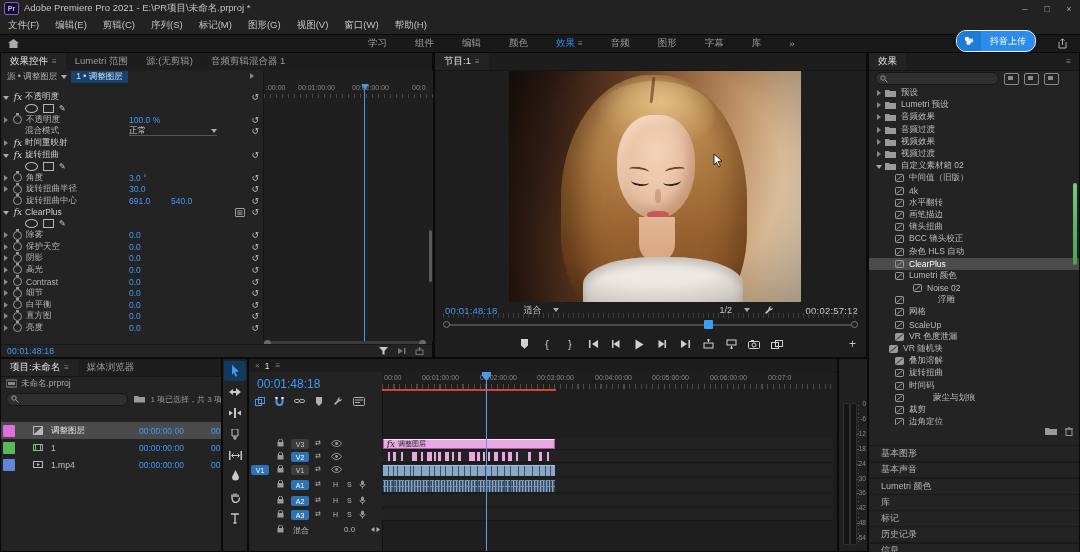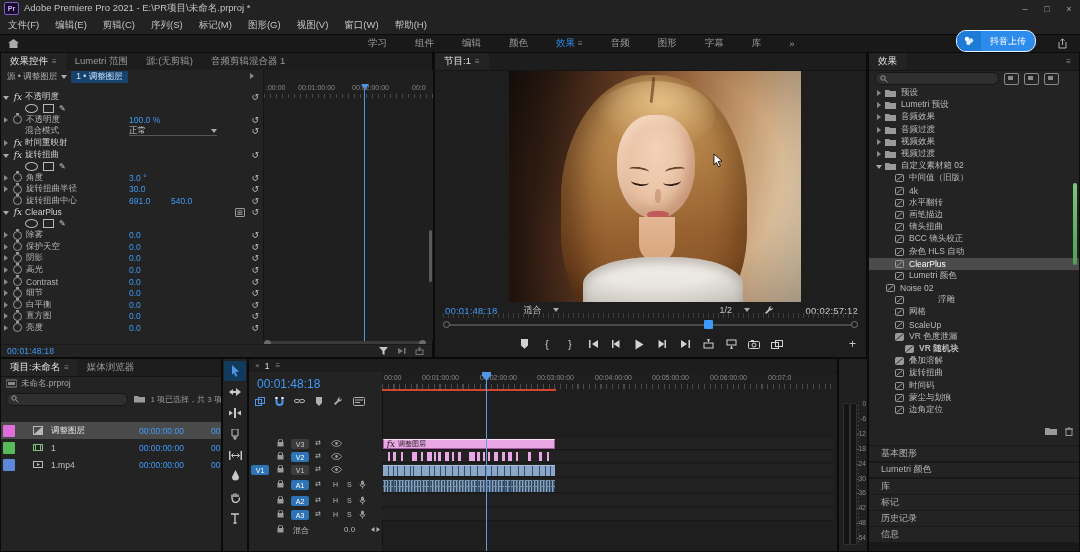--- a/index.html
+++ b/index.html
@@ -695,21 +695,21 @@
         </div>
         <div class="tree-row" style="padding-left: 26px;">
           <span class="ico" style="margin-right: 5px;">
             <svg width="9" height="8" viewBox="0 0 9 8">
               <rect x="0.5" y="0.5" width="8" height="7" rx="1" fill="none" stroke="#9a9a9a"></rect>
               <path d="M1.5 6.5L7.5 1.5" stroke="#9a9a9a"></path>
             </svg>
           </span>
           <span>Lumetri 颜色</span>
         </div>
-        <div class="tree-row" style="padding-left: 17px;">
+        <div class="tree-row" style="padding-left: 44px;">
           <span class="ico" style="margin-right: 5px;">
             <svg width="9" height="8" viewBox="0 0 9 8">
               <rect x="0.5" y="0.5" width="8" height="7" rx="1" fill="none" stroke="#9a9a9a"></rect>
               <path d="M1.5 6.5L7.5 1.5" stroke="#9a9a9a"></path>
             </svg>
           </span>
           <span>Noise 02</span>
         </div>
         <div class="tree-row" style="padding-left: 26px; gap: 29px;">
           <span class="ico" style="margin-right: 5px;">
@@ -740,21 +740,21 @@
         </div>
         <div class="tree-row" style="padding-left: 26px;">
           <span class="ico" style="margin-right: 5px;">
             <svg width="9" height="8" viewBox="0 0 9 8">
               <rect x="0.5" y="0.5" width="8" height="7" rx="1" fill="#9a9a9a" stroke="#9a9a9a"></rect>
               <path d="M1.5 6.5L7.5 1.5" stroke="#2a2a2a"></path>
             </svg>
           </span>
           <span>VR 色度泄漏</span>
         </div>
-        <div class="tree-row" style="padding-left: 36px; font-weight: bold;">
+        <div class="tree-row" style="padding-left: 20px;">
           <span class="ico" style="margin-right: 5px;">
             <svg width="9" height="8" viewBox="0 0 9 8">
               <rect x="0.5" y="0.5" width="8" height="7" rx="1" fill="#9a9a9a" stroke="#9a9a9a"></rect>
               <path d="M1.5 6.5L7.5 1.5" stroke="#2a2a2a"></path>
             </svg>
           </span>
           <span>VR 随机块</span>
         </div>
         <div class="tree-row" style="padding-left: 26px;">
           <span class="ico" style="margin-right: 5px;">
@@ -776,28 +776,37 @@
         </div>
         <div class="tree-row" style="padding-left: 26px;">
           <span class="ico" style="margin-right: 5px;">
             <svg width="9" height="8" viewBox="0 0 9 8">
               <rect x="0.5" y="0.5" width="8" height="7" rx="1" fill="none" stroke="#9a9a9a"></rect>
               <path d="M1.5 6.5L7.5 1.5" stroke="#9a9a9a"></path>
             </svg>
           </span>
           <span>时间码</span>
         </div>
-        <div class="tree-row" style="padding-left: 26px;">
+        <div class="tree-row" style="padding-left: 26px; gap: 24px;">
           <span class="ico" style="margin-right: 5px;">
             <svg width="9" height="8" viewBox="0 0 9 8">
               <rect x="0.5" y="0.5" width="8" height="7" rx="1" fill="none" stroke="#9a9a9a"></rect>
               <path d="M1.5 6.5L7.5 1.5" stroke="#9a9a9a"></path>
             </svg>
           </span>
           <span>蒙尘与划痕</span>
+        </div>
+        <div class="tree-row" style="padding-left: 26px;">
+          <span class="ico" style="margin-right: 5px;">
+            <svg width="9" height="8" viewBox="0 0 9 8">
+              <rect x="0.5" y="0.5" width="8" height="7" rx="1" fill="none" stroke="#9a9a9a"></rect>
+              <path d="M1.5 6.5L7.5 1.5" stroke="#9a9a9a"></path>
+            </svg>
+          </span>
+          <span>裁剪</span>
         </div>
         <div class="tree-row" style="padding-left: 26px;">
           <span class="ico" style="margin-right: 5px;">
             <svg width="9" height="8" viewBox="0 0 9 8">
               <rect x="0.5" y="0.5" width="8" height="7" rx="1" fill="none" stroke="#9a9a9a"></rect>
               <path d="M1.5 6.5L7.5 1.5" stroke="#9a9a9a"></path>
             </svg>
           </span>
           <span>边角定位</span>
         </div>
@@ -811,20 +820,21 @@
       </span>
       <span class="ico">
         <svg width="8" height="9" viewBox="0 0 8 9">
             <rect x="1" y="2" width="6" height="6.5" fill="none" stroke="#9a9a9a"></rect>
             <path d="M0 2h8M3 0.8h2" stroke="#9a9a9a"></path>
           </svg>
       </span>
     </div>
     <div id="fx-stack">
         <div class="stack-tab">基本图形</div>
+        <div class="stack-tab">基本声音</div>
         <div class="stack-tab">Lumetri 颜色</div>
         <div class="stack-tab">库</div>
         <div class="stack-tab">标记</div>
         <div class="stack-tab">历史记录</div>
         <div class="stack-tab">信息</div>
       </div>
   </div>
 
   <div id="proj" class="panel">
     <div class="tabbar">

